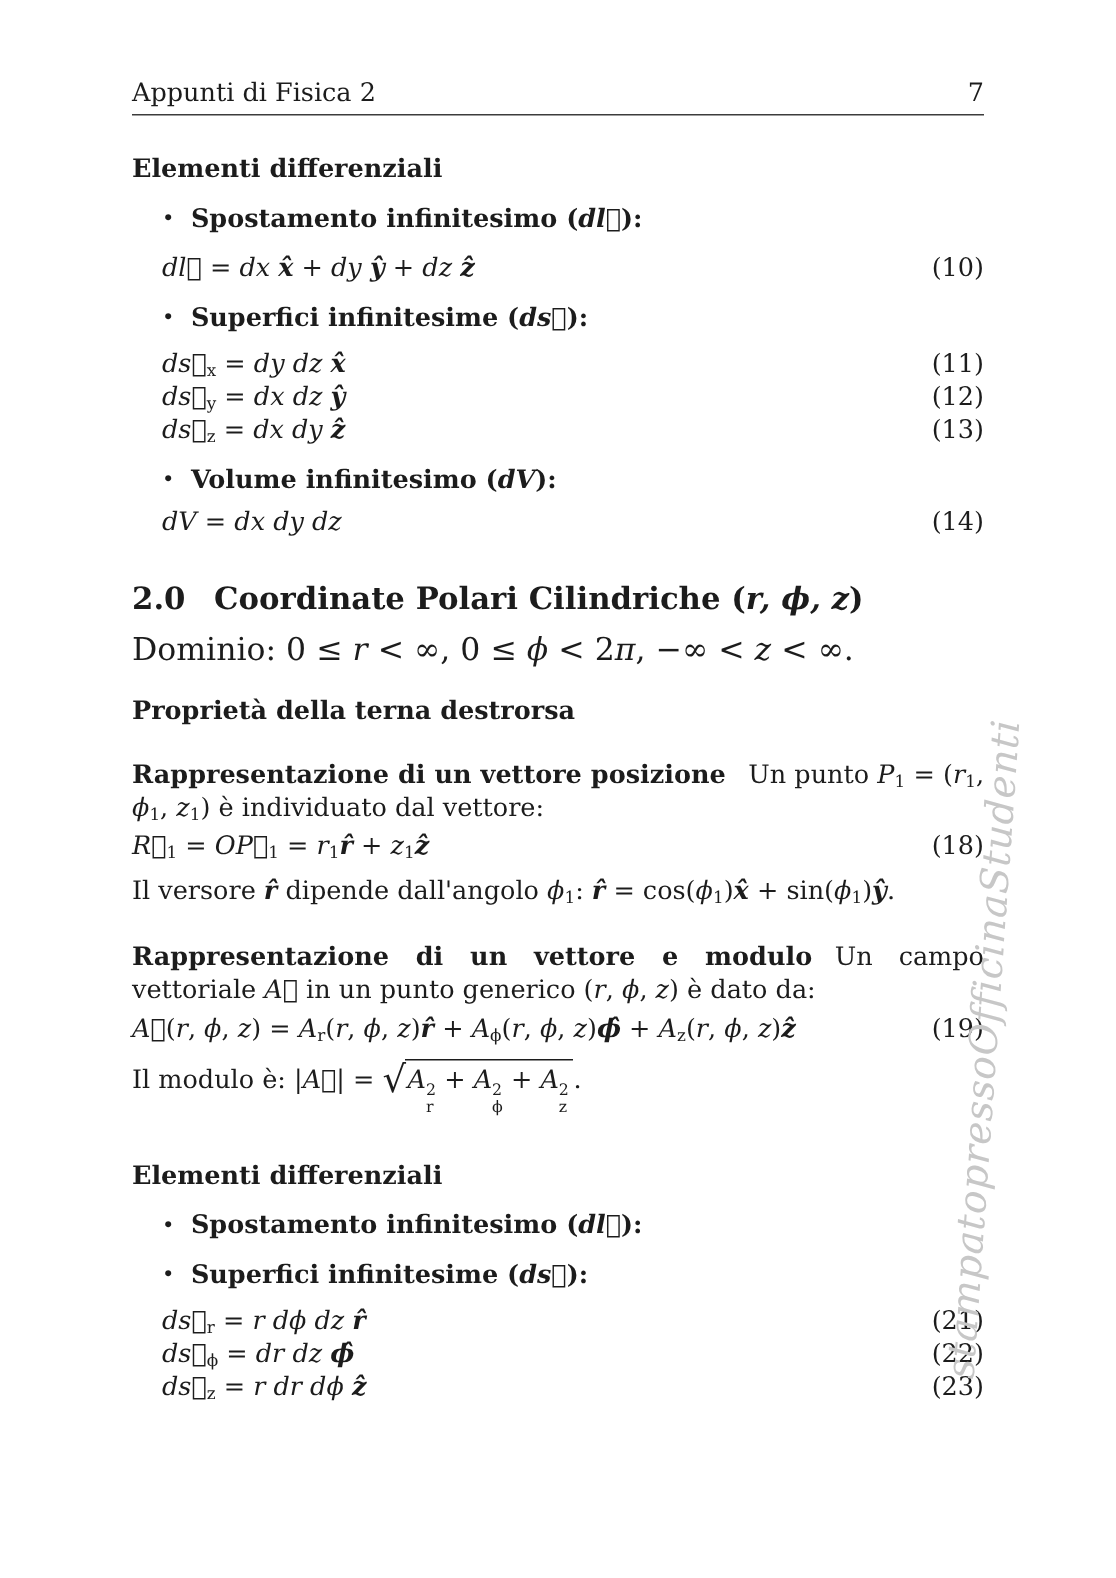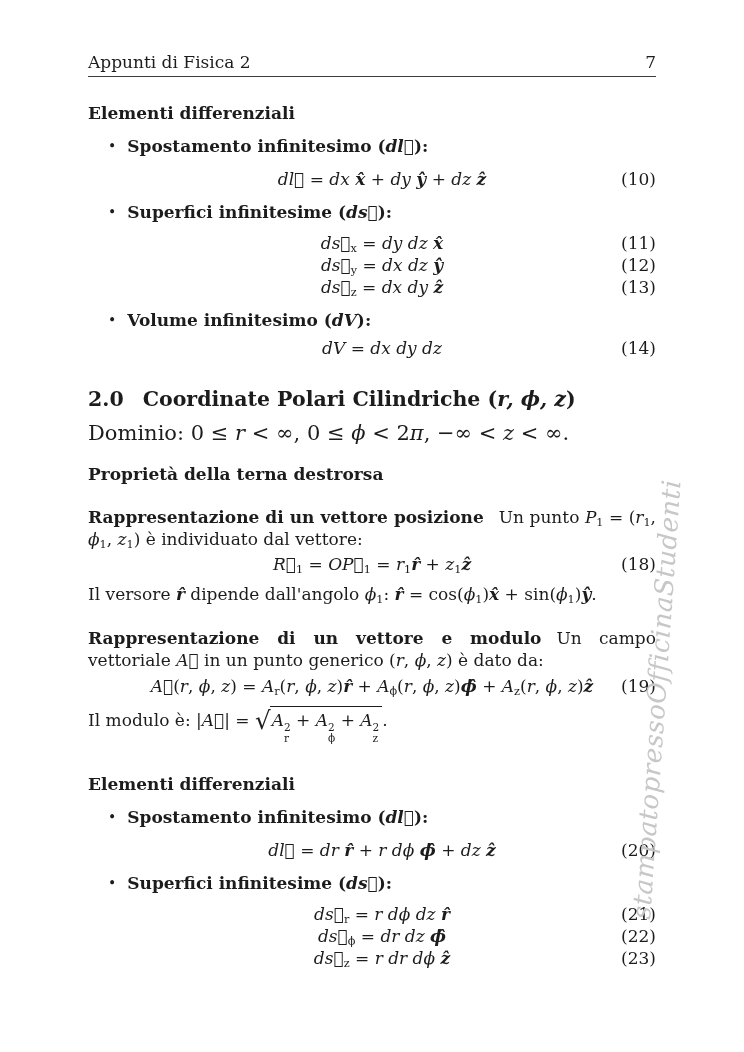--- a/index.html
+++ b/index.html
@@ -28,21 +28,21 @@
   .para-head{font-weight:bold;margin-right:15px;}
   .note-line{font-size:17px;line-height:24px;margin-top:7px;}
 
   
   .bullet{margin-left:20px;margin-top:11px;}
   .bullet-line{display:flex;align-items:baseline;gap:11px;font-size:17px;line-height:22px;}
   .dot{font-size:14px;line-height:1;transform:translateY(-1px);}
   .bullet-label{font-weight:bold;}
 
   
-  .eq{position:relative;text-align:center;font-size:17px;line-height:22px;margin:11px 0 4px 0;}
+  .eq{position:relative;text-align:left;font-size:17px;line-height:22px;margin:11px 0 4px 0;}
   .eqgroup .eq{margin:1px 0;line-height:21px;}
   .eqnum{position:absolute;right:0;top:0;font-weight:normal;font-style:normal;}
   .formula{display:inline-block;}
 
   i{font-style:italic;}
   b.uv{font-style:italic;font-weight:bold;}
   sub{font-size:66%;line-height:0;vertical-align:-0.25em;}
   sup{font-size:66%;line-height:0;vertical-align:0.45em;}
 
   
@@ -158,24 +158,20 @@
             </span></span></span>.</div>
 
     <div class="block-head" style="margin-top:29px">Elementi differenziali</div>
 
     <div class="bullets">
       <div class="bullet">
         <div class="bullet-line">
           <span class="dot">•</span>
           <span class="bullet-label">Spostamento infinitesimo (<i>dl⃗</i>):</span>
         </div>
-        <div class="eq">
-          <span class="formula"><i>dl⃗</i> = <i>dr</i> <b class="uv">r̂</b> + <i>r dϕ</i> <b class="uv">ϕ̂</b> + <i>dz</i> <b class="uv">ẑ</b></span>
-          <span class="eqnum">(20)</span>
-        </div>
       </div>
 
       <div class="bullet">
         <div class="bullet-line">
           <span class="dot">•</span>
           <span class="bullet-label">Superfici infinitesime (<i>ds⃗</i>):</span>
         </div>
         <div class="eqgroup" style="margin-top:10px">
           <div class="eq">
             <span class="formula"><i>ds⃗</i><sub>r</sub> = <i>r dϕ dz</i> <b class="uv">r̂</b></span>

